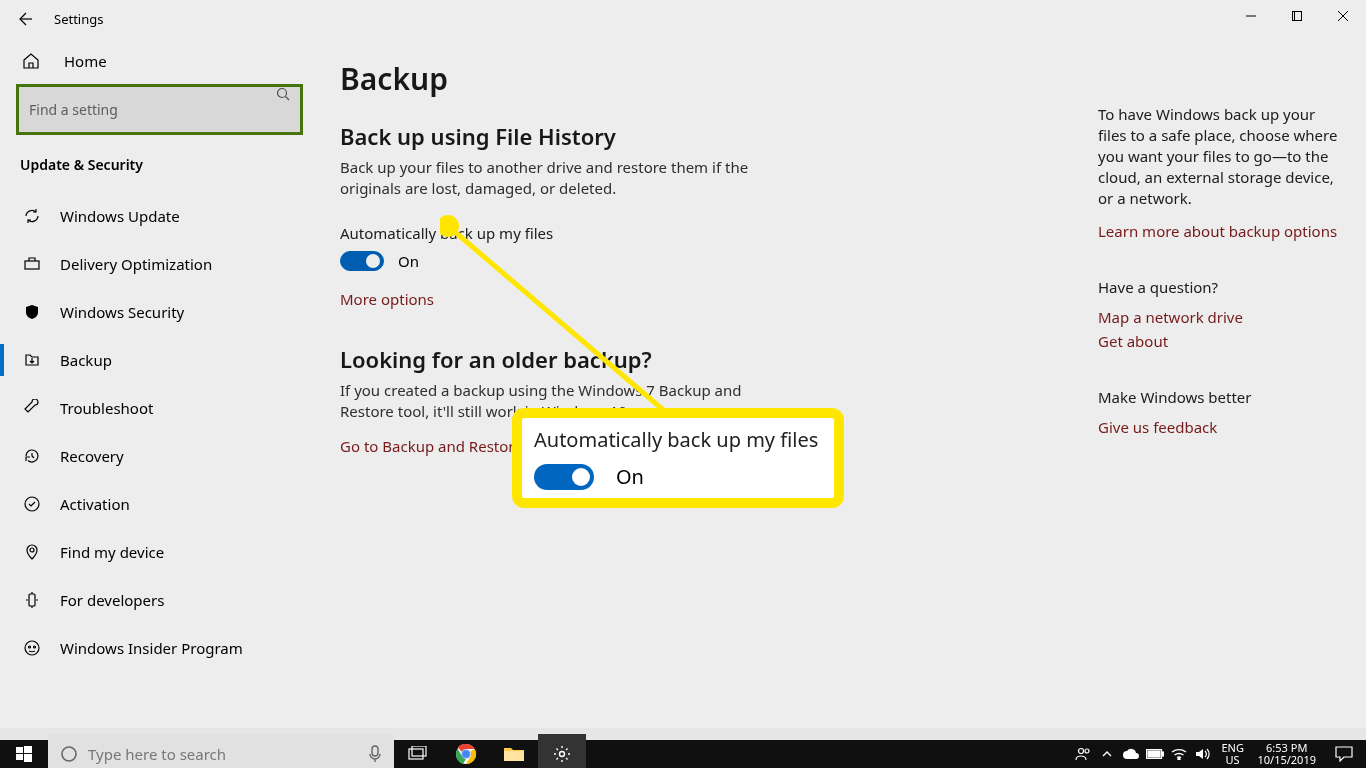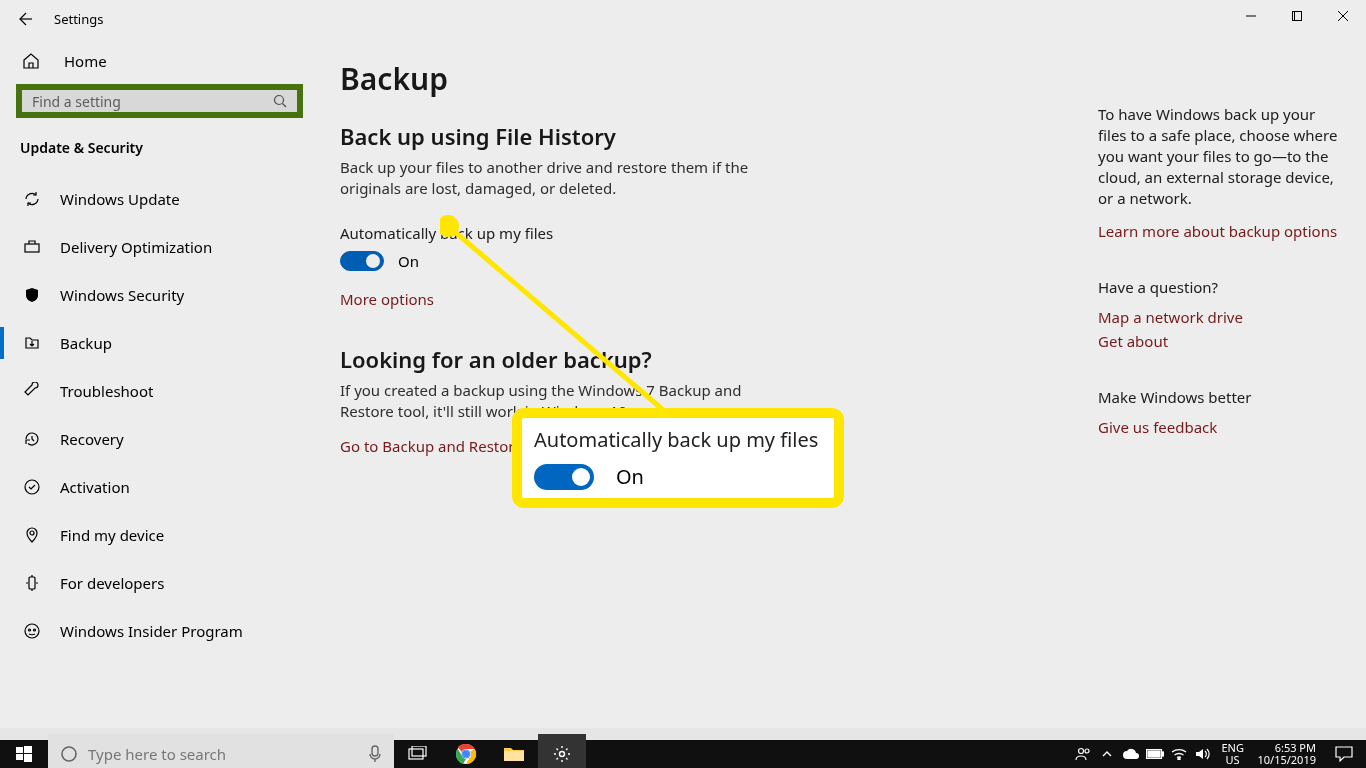--- a/index.html
+++ b/index.html
@@ -23,22 +23,22 @@
   .win-controls > div { width:46px; height:32px; display:flex; align-items:center; justify-content:center; }
 
   
   .sidebar {
     position:absolute; top:38px; left:0; width:320px; bottom:0;
     border-right:1px solid transparent;
   }
   .home-row { height:46px; display:flex; align-items:center; gap:24px; padding-left:22px; font-size:15px; cursor:default; }
   .search-wrap { padding:0 16px; }
   .search {
-    width:100%; height:34px; border:6px solid #4d7c0f; background:#fff0;
-    display:flex; align-items:center; padding:0 10px; color:#555; font-size:14px;
+    width:100%; height:51px; border:3px solid #4d7c0f; background:#fff0;
+    display:flex; padding:0 10px; color:#555; font-size:14px;
     background-color:#e9e9e9;
   }
   .search input { flex:1; border:none; background:transparent; outline:none; font-size:14px; color:#333; }
   .search input::placeholder { color:#666; }
   .search .icon { color:#555; }
   .section-header { padding:20px 0 14px 20px; font-size:14px; font-weight:600; }
   .nav { margin-top:4px; }
   .nav-item { height:48px; display:flex; align-items:center; gap:18px; padding-left:22px; font-size:15px; position:relative; }
   .nav-item.selected::before {
     content:""; position:absolute; left:0; top:8px; bottom:8px; width:4px; background:#0078d4;
@@ -103,21 +103,21 @@
   .task-search input { flex:1; border:none; background:transparent; outline:none; font-size:15px; }
   .task-search input::placeholder { color:#777; }
   .task-pin { width:48px; height:40px; display:flex; align-items:center; justify-content:center; position:relative; }
   .task-pin.active::after { content:""; position:absolute; left:4px; right:4px; bottom:0; height:2px; background:#76b9ed; }
   .task-pin.chrome.active::after { background:#4cc2ff; }
   .task-pin.settings.active { background:#333; }
   .task-pin.settings.active::after { background:#76b9ed; }
   .tray { margin-left:auto; display:flex; align-items:center; height:40px; padding-right:2px; }
   .tray .t-icon { width:24px; display:flex; align-items:center; justify-content:center; height:40px; }
   .tray .lang { font-size:11px; line-height:1.1; padding:0 6px; text-align:center; width:34px; }
-  .tray .clock { font-size:11px; line-height:1.1; padding:0 8px; text-align:right; }
+  .tray .clock { font-size:11px; line-height:1.1; padding:0 8px; text-align:center; }
   .tray .notif { width:40px; display:flex; align-items:center; justify-content:center; }
 
   svg { display:block; }
 </style>
 </head>
 <body>
 
 <div class="app">
 
   <div class="titlebar">

